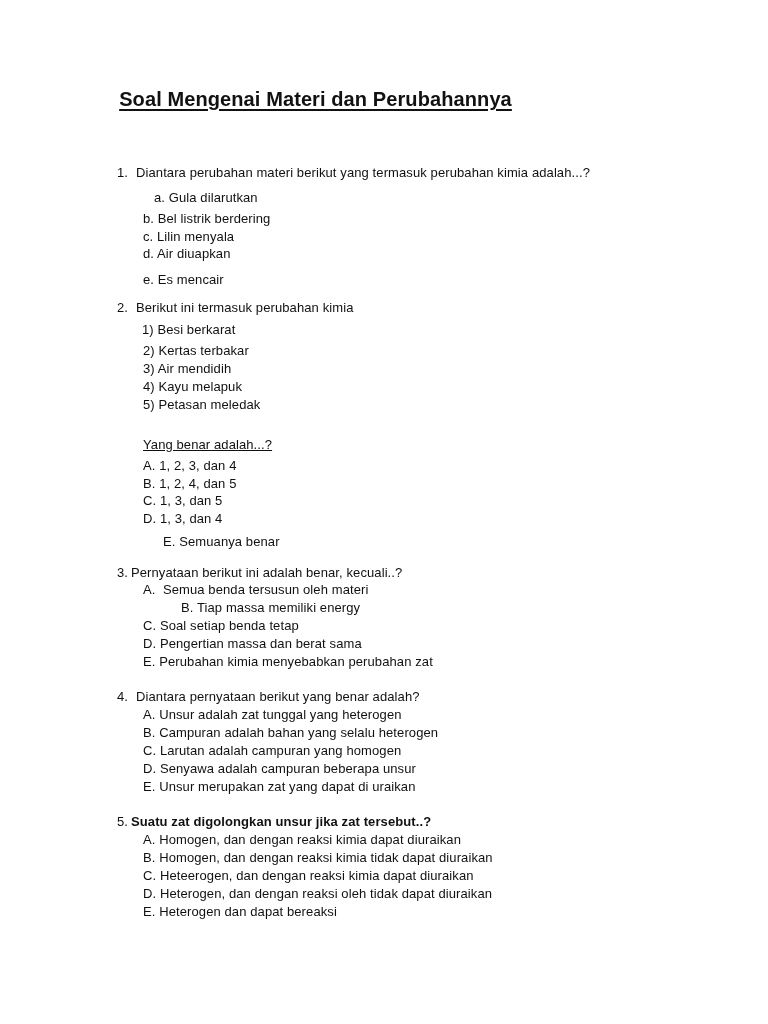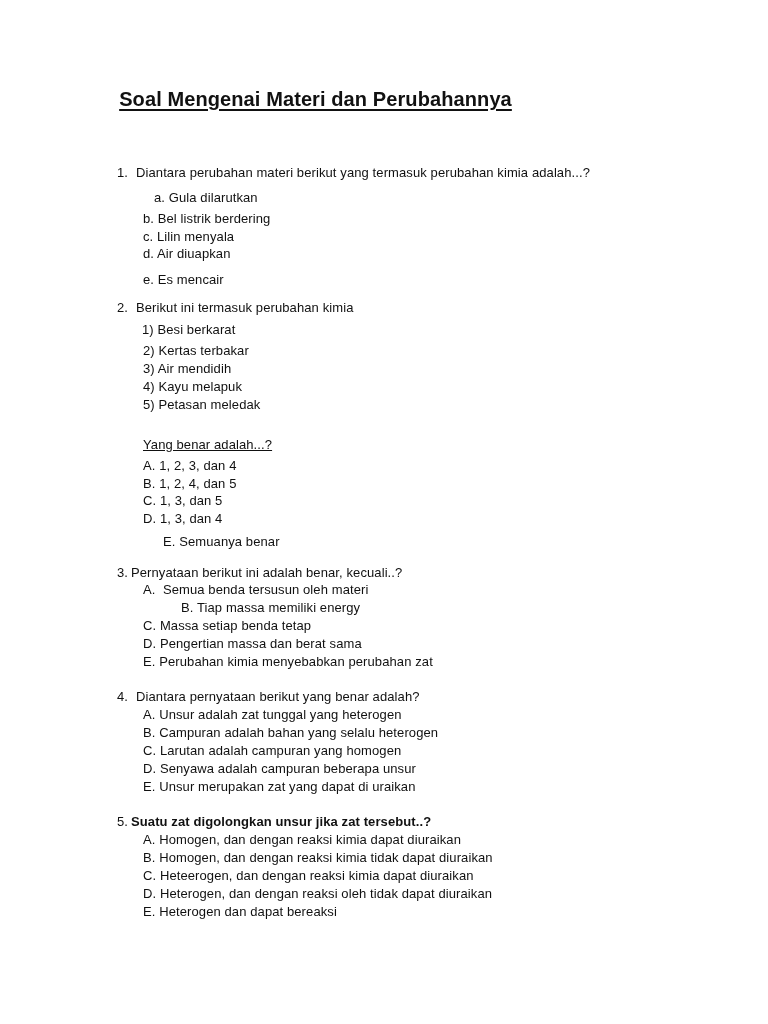--- a/index.html
+++ b/index.html
@@ -48,21 +48,21 @@
     <div class="line" style="left:143px; top:493px;">C. 1, 3, dan 5</div>
     <div class="line" style="left:143px; top:511px;">D. 1, 3, dan 4</div>
     <div class="line" style="left:143px; top:534px;margin-left:20px;">E. Semuanya benar</div>
   </div>
 
   <div>
     <div class="line" style="left:117px; top:565px;">3.</div>
     <div class="line" style="left:131px; top:565px;">Pernyataan berikut ini adalah benar, kecuali..?</div>
     <div class="line" style="left:143px; top:582px;">A.  Semua benda tersusun oleh materi</div>
     <div class="line" style="left:143px; top:600px;margin-left:38px;">B. Tiap massa memiliki energy</div>
-    <div class="line" style="left:143px; top:618px;">C. Massa setiap benda tetap</div>
+    <div class="line" style="left:143px; top:618px;">C. Soal setiap benda tetap</div>
     <div class="line" style="left:143px; top:636px;">D. Pengertian massa dan berat sama</div>
     <div class="line" style="left:143px; top:654px;">E. Perubahan kimia menyebabkan perubahan zat</div>
   </div>
 
   <div>
     <div class="line" style="left:117px; top:689px;">4.</div>
     <div class="line" style="left:136px; top:689px;">Diantara pernyataan berikut yang benar adalah?</div>
     <div class="line" style="left:143px; top:707px;">A. Unsur adalah zat tunggal yang heterogen</div>
     <div class="line" style="left:143px; top:725px;">B. Campuran adalah bahan yang selalu heterogen</div>
     <div class="line" style="left:143px; top:743px;">C. Larutan adalah campuran yang homogen</div>

